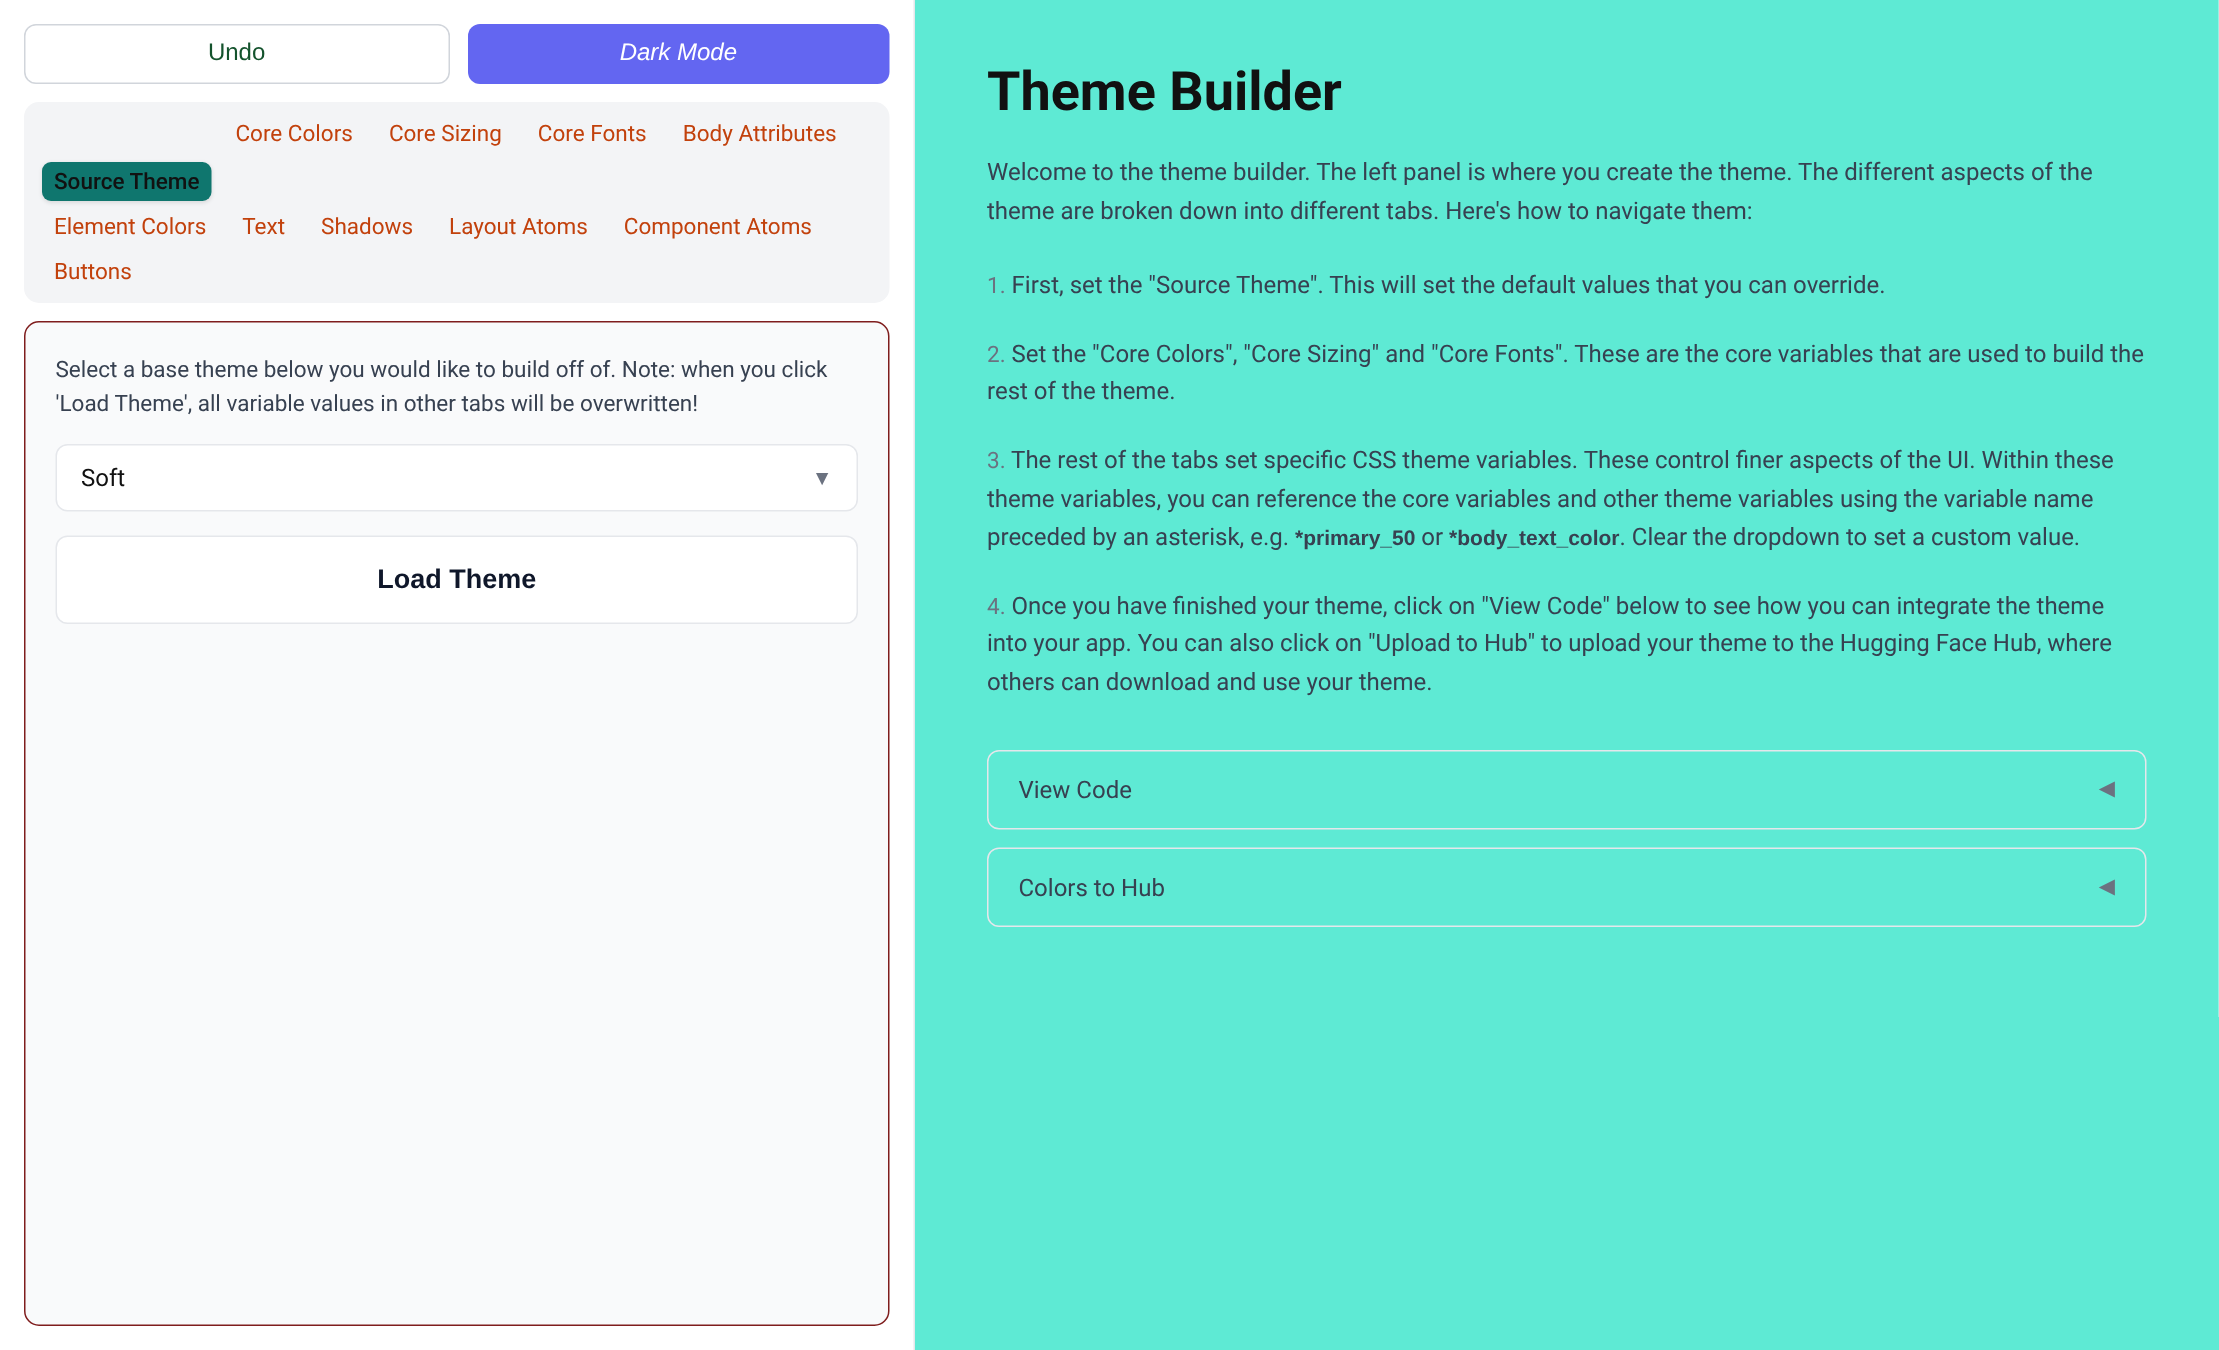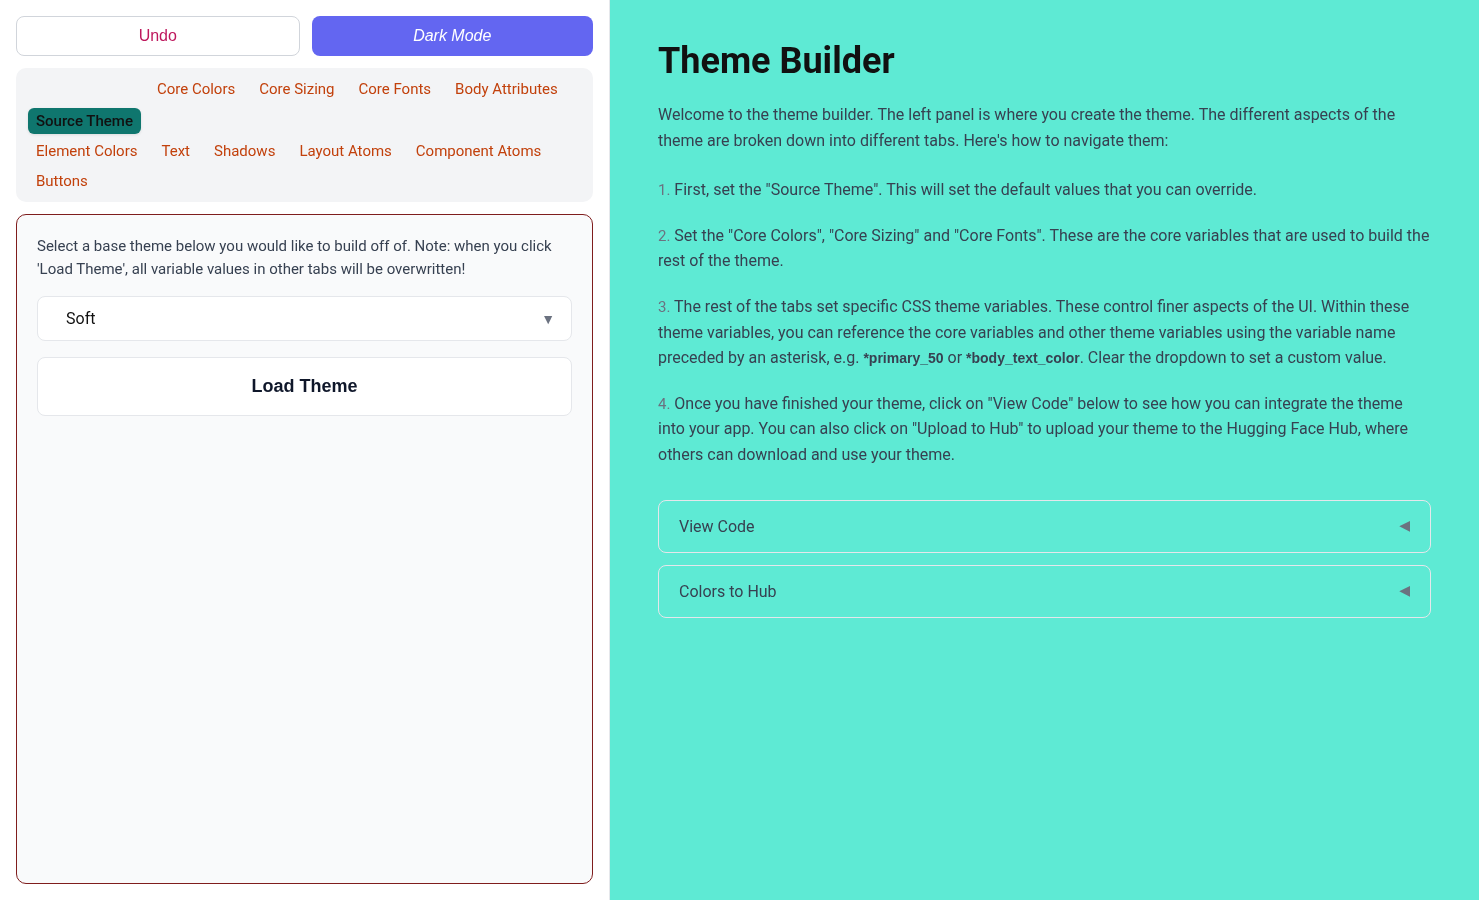--- a/index.html
+++ b/index.html
@@ -29,21 +29,21 @@
     }
 
     .btn-undo {
       flex: 1;
       padding: 10px 20px;
       border: 1px solid #d1d5db;
       border-radius: 8px;
       background: #fff;
       font-size: 16px;
       cursor: pointer;
-      color: #be185d;
+      color: #14532d;
     }
 
     .btn-dark-mode {
       flex: 1;
       padding: 10px 20px;
       border: none;
       border-radius: 8px;
       background: #6366f1;
       color: #fff;
       font-size: 16px;
@@ -104,21 +104,20 @@
       padding: 12px 16px;
       display: flex;
       align-items: center;
       justify-content: space-between;
       cursor: pointer;
     }
 
     .dropdown-value {
       font-size: 16px;
       color: #111;
-      margin-left: 12px;
     }
 
     .dropdown-arrow {
       font-size: 14px;
       color: #6b7280;
     }
 
     
     .btn-load-theme {
       width: 100%;

